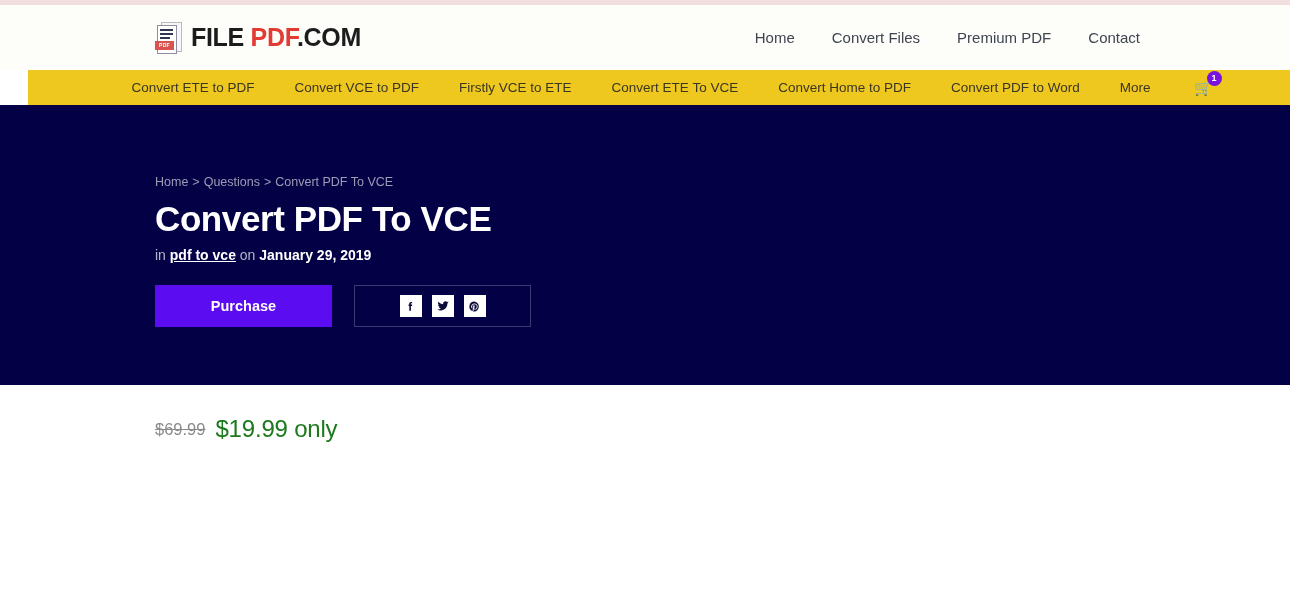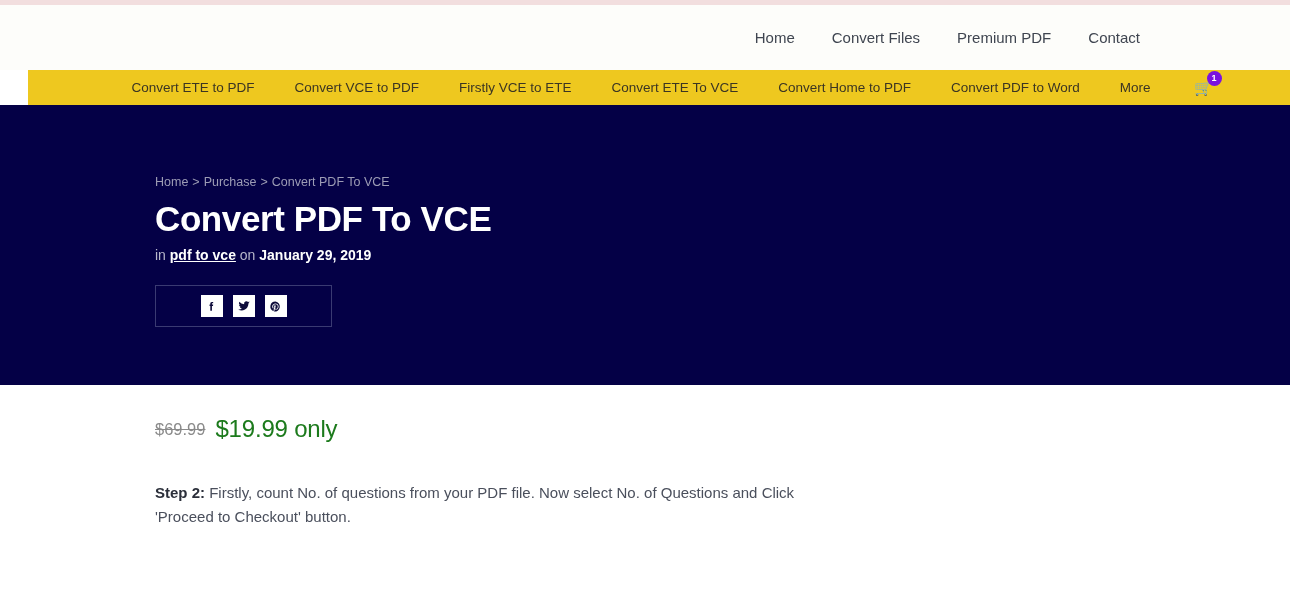--- a/index.html
+++ b/index.html
@@ -257,20 +257,31 @@
     color: #2b2f3a;
   }
 </style>
 </head>
 <body>
 
 <div class="top-strip"></div>
 
 <div class="header">
 
+  <a class="brand" href="#">
+    <span class="logo-icon">
+      <span class="sheet-back"></span>
+      <span class="sheet-front"></span>
+      <span class="ln l1"></span>
+      <span class="ln l2"></span>
+      <span class="ln l3"></span>
+      <span class="pdf-badge">PDF</span>
+    </span>
+    <span class="brand-text"><span>FILE </span><span class="red">PDF</span><span>.COM</span></span>
+  </a>
 
   <nav class="header-nav">
     <a href="#">Home</a>
     <a href="#">Convert Files</a>
     <a href="#">Premium PDF</a>
     <a href="#">Contact</a>
   </nav>
 </div>
 
 <div class="subnav">
@@ -284,29 +295,30 @@
 
   <div class="cart-wrap">
     <span class="cart-glyph">🛒</span>
     <span class="cart-badge">1</span>
   </div>
 </div>
 
 <div class="hero">
 
   <div class="breadcrumb">
-    <a href="#">Home</a><span class="sep">&gt;</span><a href="#">Purchase</a><span class="sep">&gt;</span><span>Convert PDF To VCE</span>
+    <a href="#">Home</a><span class="sep">&gt;</span><a href="#">Questions</a><span class="sep">&gt;</span><span>Convert PDF To VCE</span>
   </div>
 
   <h1 class="page-title">Convert PDF To VCE</h1>
 
   <div class="meta"><span>in </span><a href="#" class="strong">pdf to vce</a><span> on </span><span class="strong">January 29, 2019</span></div>
 
   <div class="hero-actions">
 
+    <button class="purchase-btn">Purchase</button>
 
     <div class="share-box">
       <button class="share-btn">
         <span>
           <svg width="13" height="13" viewBox="0 0 24 24" fill="#0d0b3a" aria-hidden="true">
             <path d="M15.1 8.4h-2.3V6.9c0-.6.4-.8.7-.8h1.6V3.6h-2.2c-2.5 0-3.1 1.8-3.1 3v1.8H8.4v2.6h1.4V20h3V11h2l.3-2.6z"></path>
           </svg>
         </span>
       </button>
       <button class="share-btn">
@@ -328,16 +340,13 @@
 </div>
 
 <div class="content">
 
   <div class="price-row">
     <span class="price-old">$69.99</span>
     <span class="price-new">$19.99 only</span>
   </div>
 
 
-  <p class="step">
-    <span class="label">Step 2:</span><span> Firstly, count No. of questions from your PDF file. Now select No. of Questions and Click 'Proceed to Checkout' button.</span>
-  </p>
 </div>
 
 </body></html>

